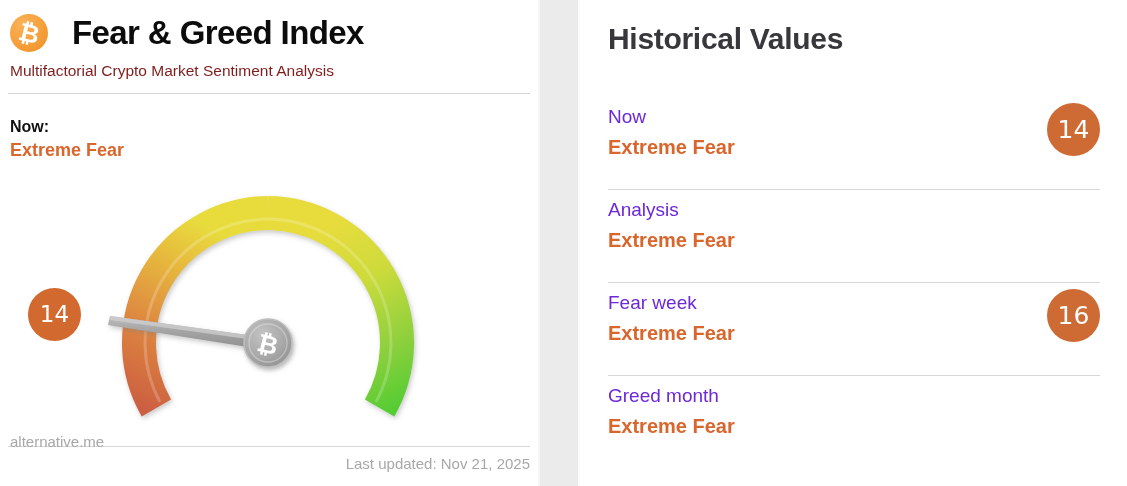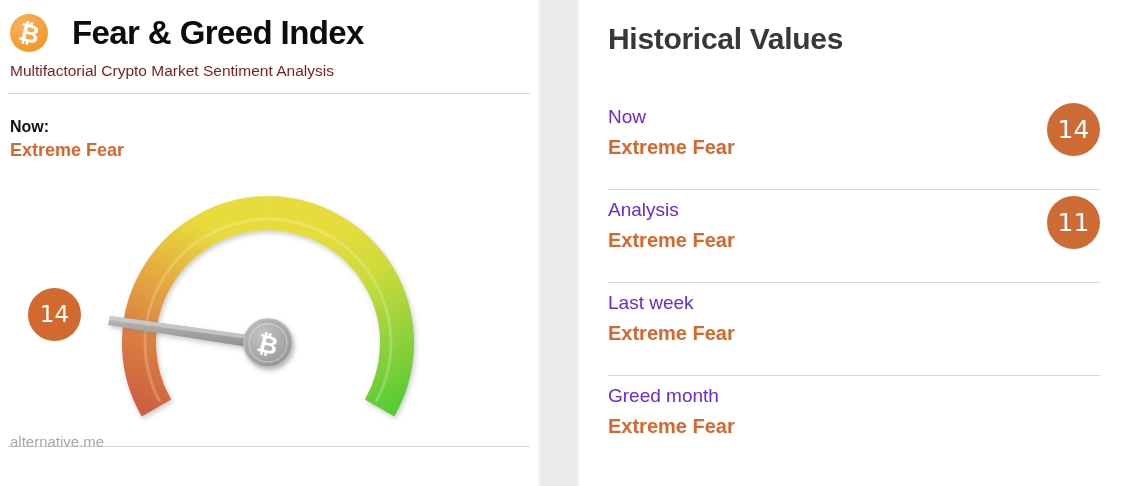--- a/index.html
+++ b/index.html
@@ -324,20 +324,21 @@
         </g>
       </svg>
     </div>
 
     <div class="gauge-badge">
       <span>14</span>
     </div>
 
     <div class="ftr-divider"></div>
     <div class="footer-left">alternative.me</div>
+    <div class="footer-right">Last updated: Nov 21, 2025</div>
   </div>
 
   <div class="gutter-edge-l"></div>
   <div class="gutter"></div>
   <div class="gutter-edge-r"></div>
 
   <div class="right-panel">
     <div class="hist-title">Historical Values</div>
     <div class="hist-list">
 
@@ -346,29 +347,29 @@
         <div class="r-value">Extreme Fear</div>
         <div class="r-badge">
           <span>14</span>
         </div>
         <div class="r-divider"></div>
       </div>
 
       <div class="hist-row">
         <div class="r-label">Analysis</div>
         <div class="r-value">Extreme Fear</div>
+        <div class="r-divider"></div>
+      </div>
+
+      <div class="hist-row">
+        <div class="r-label">Fear week</div>
+        <div class="r-value">Extreme Fear</div>
         <div class="r-badge">
-          <span>11</span>
+          <span>16</span>
         </div>
-        <div class="r-divider"></div>
-      </div>
-
-      <div class="hist-row">
-        <div class="r-label">Last week</div>
-        <div class="r-value">Extreme Fear</div>
         <div class="r-divider"></div>
       </div>
 
       <div class="hist-row last">
         <div class="r-label">Greed month</div>
         <div class="r-value">Extreme Fear</div>
 
       </div>
 
     </div>

